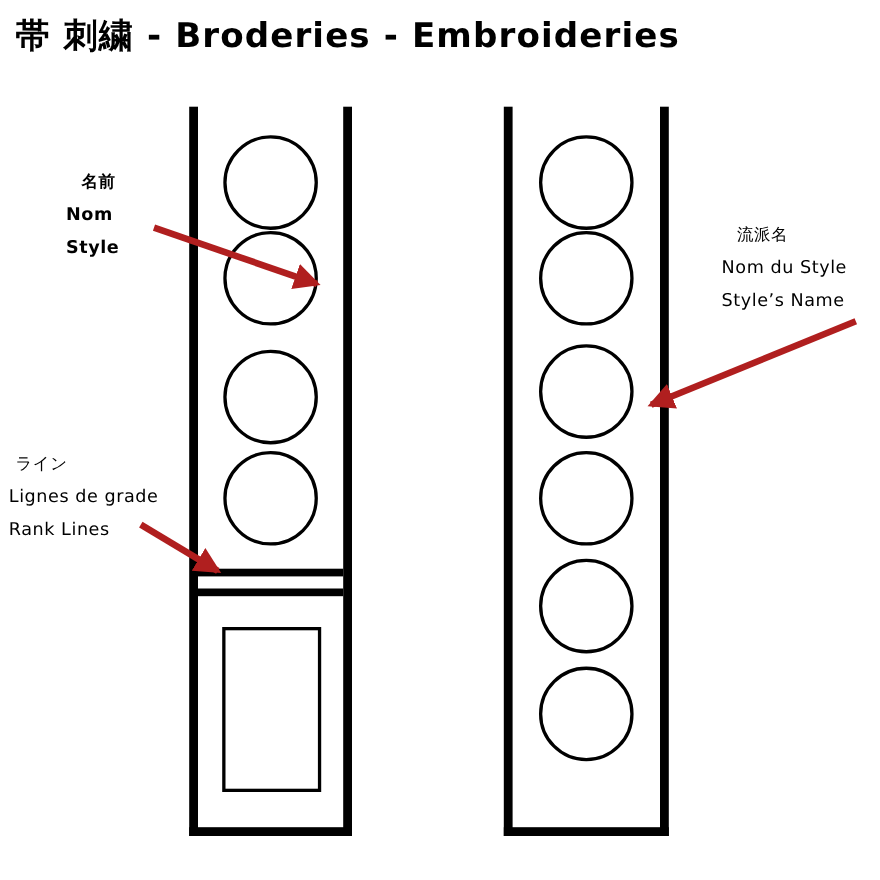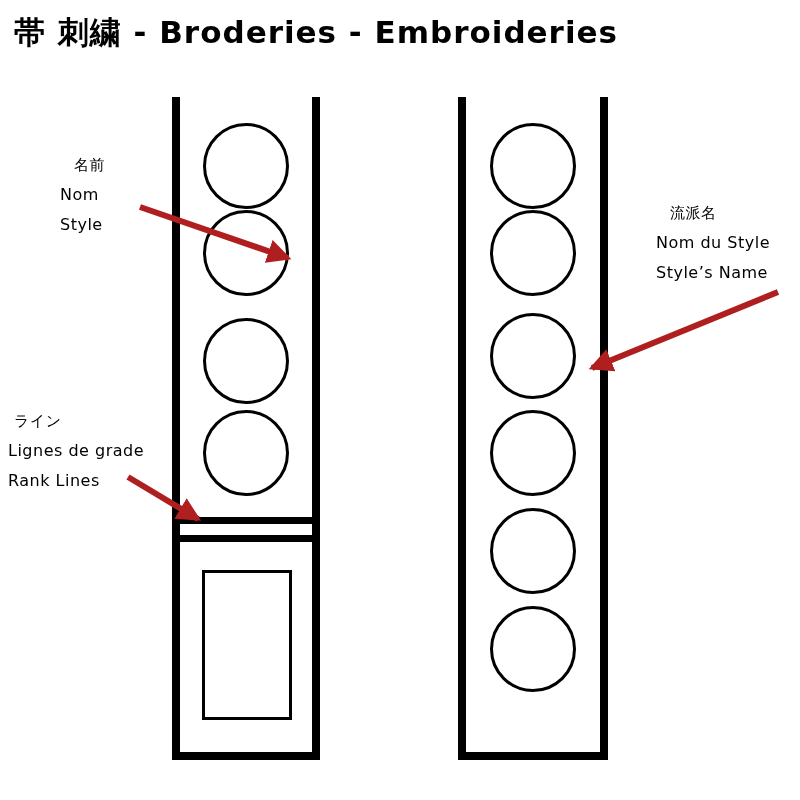--- a/index.html
+++ b/index.html
@@ -80,21 +80,21 @@
 
   
   .annotation {
     position: absolute;
     font-size: 16px;
     line-height: 30px;
     letter-spacing: 0.5px;
     white-space: nowrap;
   }
   .annotation .jp { font-size: 15px; }
-  .ann-name  { left: 60px;  top: 150px; }
+  .ann-name  { left: 60px;  top: 150px; font-weight: bold; }
   .ann-name  .jp { margin-left: 14px; }
   .ann-rank  { left: 8px;   top: 406px; }
   .ann-rank  .jp { margin-left: 6px; }
   .ann-style { left: 656px; top: 198px; }
   .ann-style .jp { margin-left: 14px; }
 
   .arrows {
     position: absolute;
     left: 0; top: 0;
     width: 800px; height: 800px;

